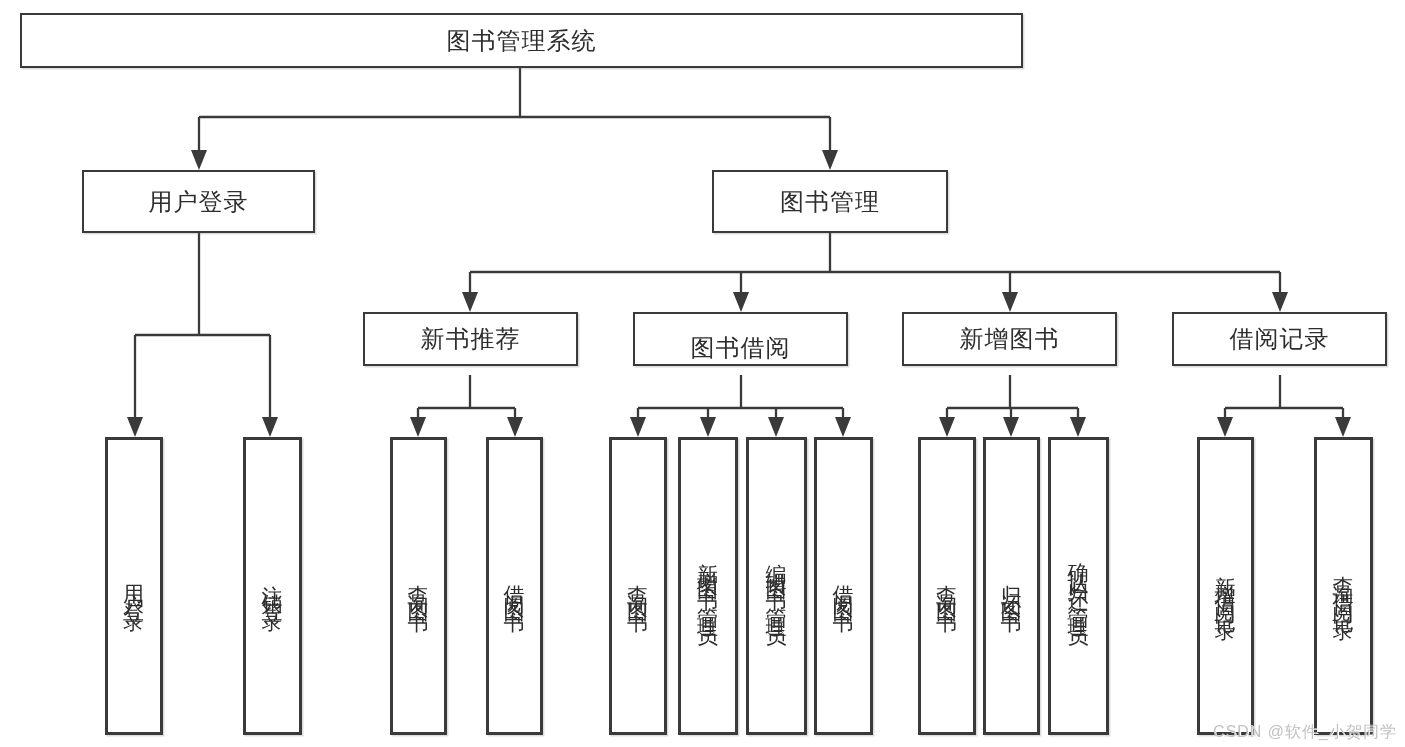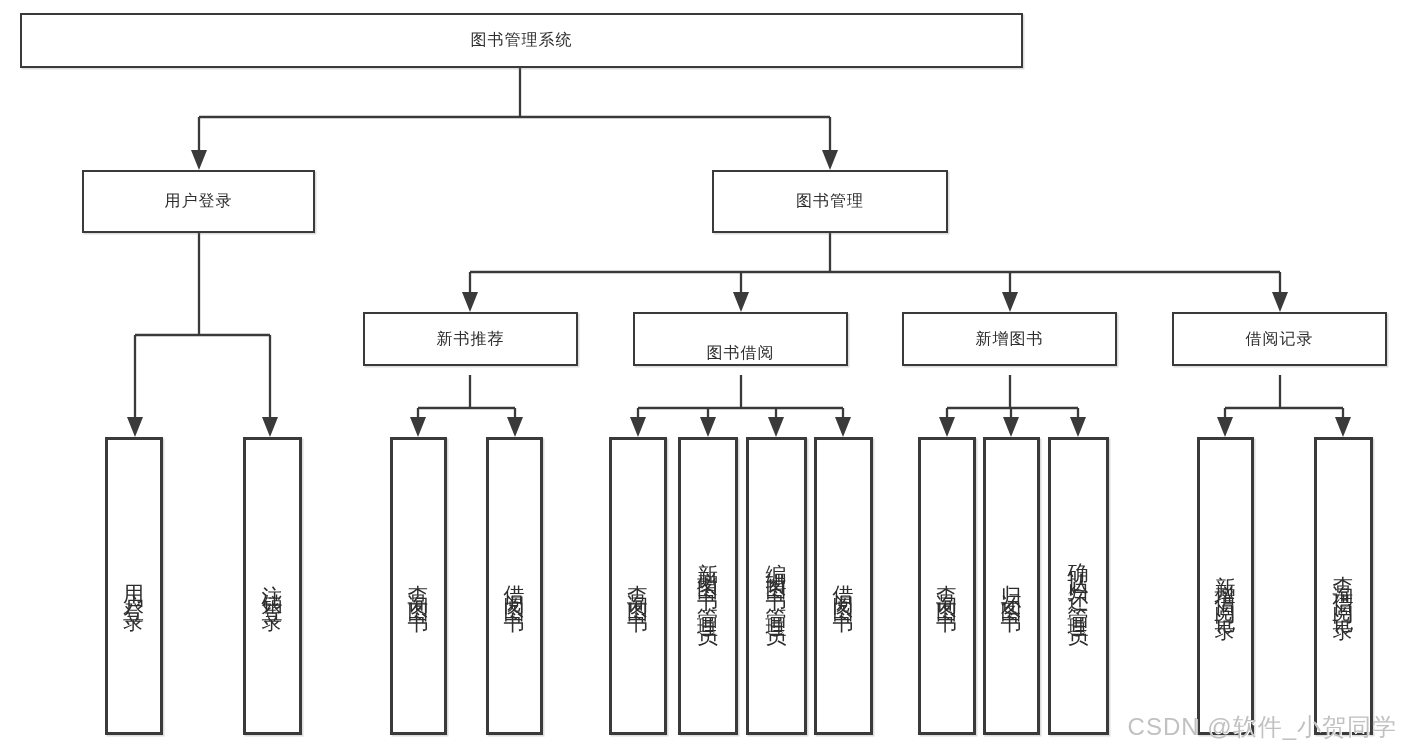--- a/index.html
+++ b/index.html
@@ -11,21 +11,21 @@
     overflow:hidden;
   }
   .connectors{position:absolute;left:0;top:0;width:1405px;height:747px;}
   .node{
     position:absolute;
     box-sizing:border-box;
     border:2.5px solid #3a3a3a;
     background:#ffffff;
     display:flex;align-items:center;justify-content:center;
     color:#2d2d2d;
-    font-size:16px;
+    font-size:24px;
     letter-spacing:1px;
     box-shadow:1.5px 1.5px 0 rgba(120,120,120,.25);
   }
   .node--root{left:20px;top:13px;width:1003px;height:55px;}
   .node--l2{top:170px;height:63px;}
   .node--l2-a{left:82px;width:233px;}
   .node--l2-b{left:712px;width:236px;}
   .node--l3{top:312px;height:54px;width:215px;}
   .node--l3-a{left:363px;}
   .node--l3-b{left:633px;align-items:flex-end;}
@@ -58,21 +58,21 @@
   .leaf--c3{left:746px;width:61px;}
   .leaf--c4{left:814px;width:59px;}
   .leaf--d1{left:918px;width:58px;}
   .leaf--d2{left:983px;width:57px;}
   .leaf--d3{left:1048px;width:61px;}
   .leaf--e1{left:1197px;width:57px;}
   .leaf--e2{left:1314px;width:59px;}
   .watermark{
     position:absolute;
     right:8px;bottom:4px;
-    font-size:24px;
+    font-size:16px;
     color:#c1c1c1;
     text-shadow:1px 1px 0 #ffffff;
     letter-spacing:1px;
     pointer-events:none;
   }
 </style>
 </head>
 <body>
 
 <div class="canvas">

